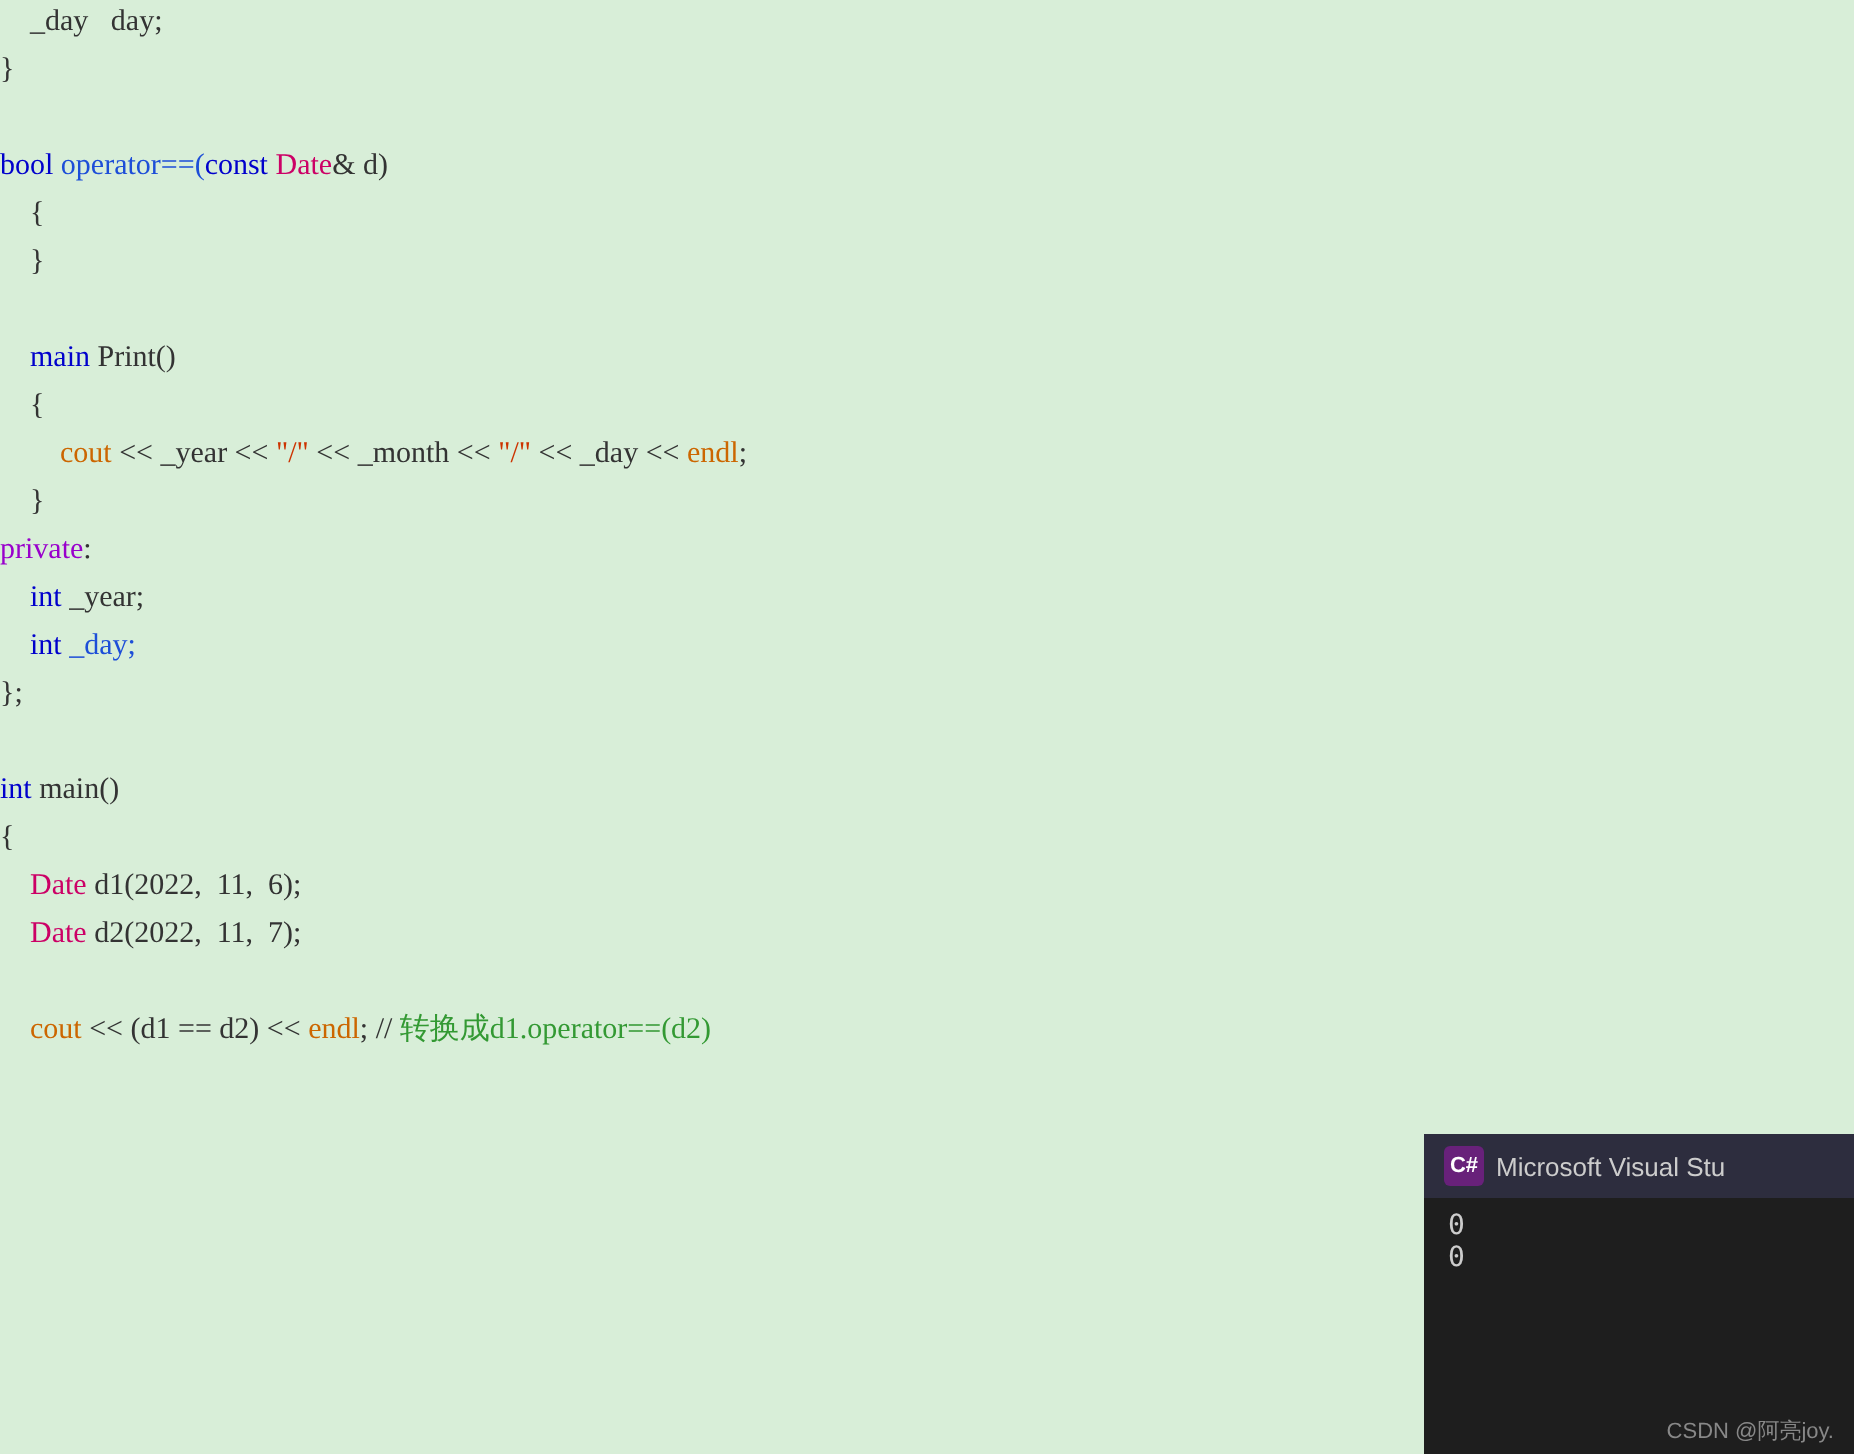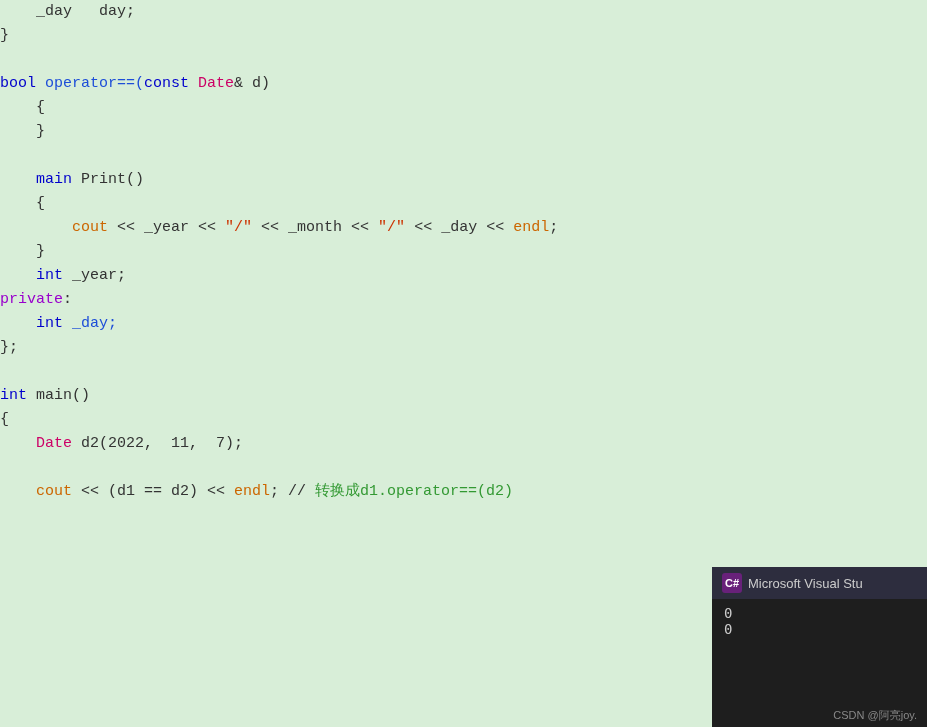--- a/index.html
+++ b/index.html
@@ -18,20 +18,21 @@
       flex: 1;
       background-color: #d8eed8;
       padding: 0;
       position: relative;
       overflow: hidden;
     }
 
     .code-content {
       padding: 0 12px 0 0;
       line-height: 1.55;
+      font-family: Liberation Serif, serif;
     }
 
     .line {
       display: flex;
       align-items: baseline;
       min-height: 24px;
       padding-left: 0;
       white-space: pre;
     }
 
@@ -103,27 +104,28 @@
       <div class="line"><span class="code-line"><span style="color: rgb(51, 51, 51);">}</span></span></div>
       <div class="line"><span class="code-line">&nbsp;</span></div>
       <div class="line"><span class="code-line"><span style="color: rgb(0, 0, 204);">bool</span><span style="color: #1d4ed8;"> operator==(</span><span style="color: rgb(0, 0, 204);">const</span><span style="color: rgb(51, 51, 51);"> </span><span style="color: rgb(204, 0, 102);">Date</span><span style="color: rgb(51, 51, 51);">&amp; d)</span></span></div>
       <div class="line"><span class="code-line"><span style="color: rgb(51, 51, 51);">    {</span></span></div>
       <div class="line"><span class="code-line"><span style="color: rgb(51, 51, 51);">    }</span></span></div>
       <div class="line"><span class="code-line">&nbsp;</span></div>
       <div class="line"><span class="code-line"><span style="color: rgb(51, 51, 51);">    </span><span style="color: rgb(0, 0, 204);">main</span><span style="color: rgb(51, 51, 51);"> Print()</span></span></div>
       <div class="line"><span class="code-line"><span style="color: rgb(51, 51, 51);">    {</span></span></div>
       <div class="line"><span class="code-line"><span style="color: rgb(51, 51, 51);">        </span><span style="color: rgb(204, 102, 0);">cout</span><span style="color: rgb(51, 51, 51);"> &lt;&lt; _year &lt;&lt; </span><span style="color: rgb(204, 51, 0);">"/"</span><span style="color: rgb(51, 51, 51);"> &lt;&lt; _month &lt;&lt; </span><span style="color: rgb(204, 51, 0);">"/"</span><span style="color: rgb(51, 51, 51);"> &lt;&lt; _day &lt;&lt; </span><span style="color: rgb(204, 102, 0);">endl</span><span style="color: rgb(51, 51, 51);">;</span></span></div>
       <div class="line"><span class="code-line"><span style="color: rgb(51, 51, 51);">    }</span></span></div>
+      <div class="line"><span class="code-line"><span style="color: rgb(153, 0, 204);">private</span><span style="color: rgb(51, 51, 51);">:</span></span></div>
       <div class="line"><span class="code-line"><span style="color: rgb(51, 51, 51);">    </span><span style="color: rgb(0, 0, 204);">int</span><span style="color: rgb(51, 51, 51);"> _year;</span></span></div>
-      <div class="line"><span class="code-line"><span style="color: rgb(153, 0, 204);">private</span><span style="color: rgb(51, 51, 51);">:</span></span></div>
       <div class="line"><span class="code-line"><span style="color: rgb(51, 51, 51);">    </span><span style="color: rgb(0, 0, 204);">int</span><span style="color: #1d4ed8;"> _day;</span></span></div>
       <div class="line"><span class="code-line"><span style="color: rgb(51, 51, 51);">};</span></span></div>
       <div class="line"><span class="code-line">&nbsp;</span></div>
       <div class="line"><span class="code-line"><span style="color: rgb(0, 0, 204);">int</span><span style="color: rgb(51, 51, 51);"> main()</span></span></div>
       <div class="line"><span class="code-line"><span style="color: rgb(51, 51, 51);">{</span></span></div>
+      <div class="line"><span class="code-line"><span style="color: rgb(51, 51, 51);">    </span><span style="color: rgb(204, 0, 102);">Date</span><span style="color: rgb(51, 51, 51);"> d1(2022,  11,  6);</span></span></div>
       <div class="line"><span class="code-line"><span style="color: rgb(51, 51, 51);">    </span><span style="color: rgb(204, 0, 102);">Date</span><span style="color: rgb(51, 51, 51);"> d2(2022,  11,  7);</span></span></div>
       <div class="line"><span class="code-line">&nbsp;</span></div>
       <div class="line"><span class="code-line"><span style="color: rgb(51, 51, 51);">    </span><span style="color: rgb(204, 102, 0);">cout</span><span style="color: rgb(51, 51, 51);"> &lt;&lt; (d1 == d2) &lt;&lt; </span><span style="color: rgb(204, 102, 0);">endl</span><span style="color: rgb(51, 51, 51);">; // </span><span style="color: rgb(51, 153, 51);">转换成d1.operator==(d2)</span></span></div>
     </div>
 </div>
 
 <div class="side-panel">
   <div class="side-title">
     <span class="side-title-icon">C#</span>
     <span>Microsoft Visual Stu</span>

